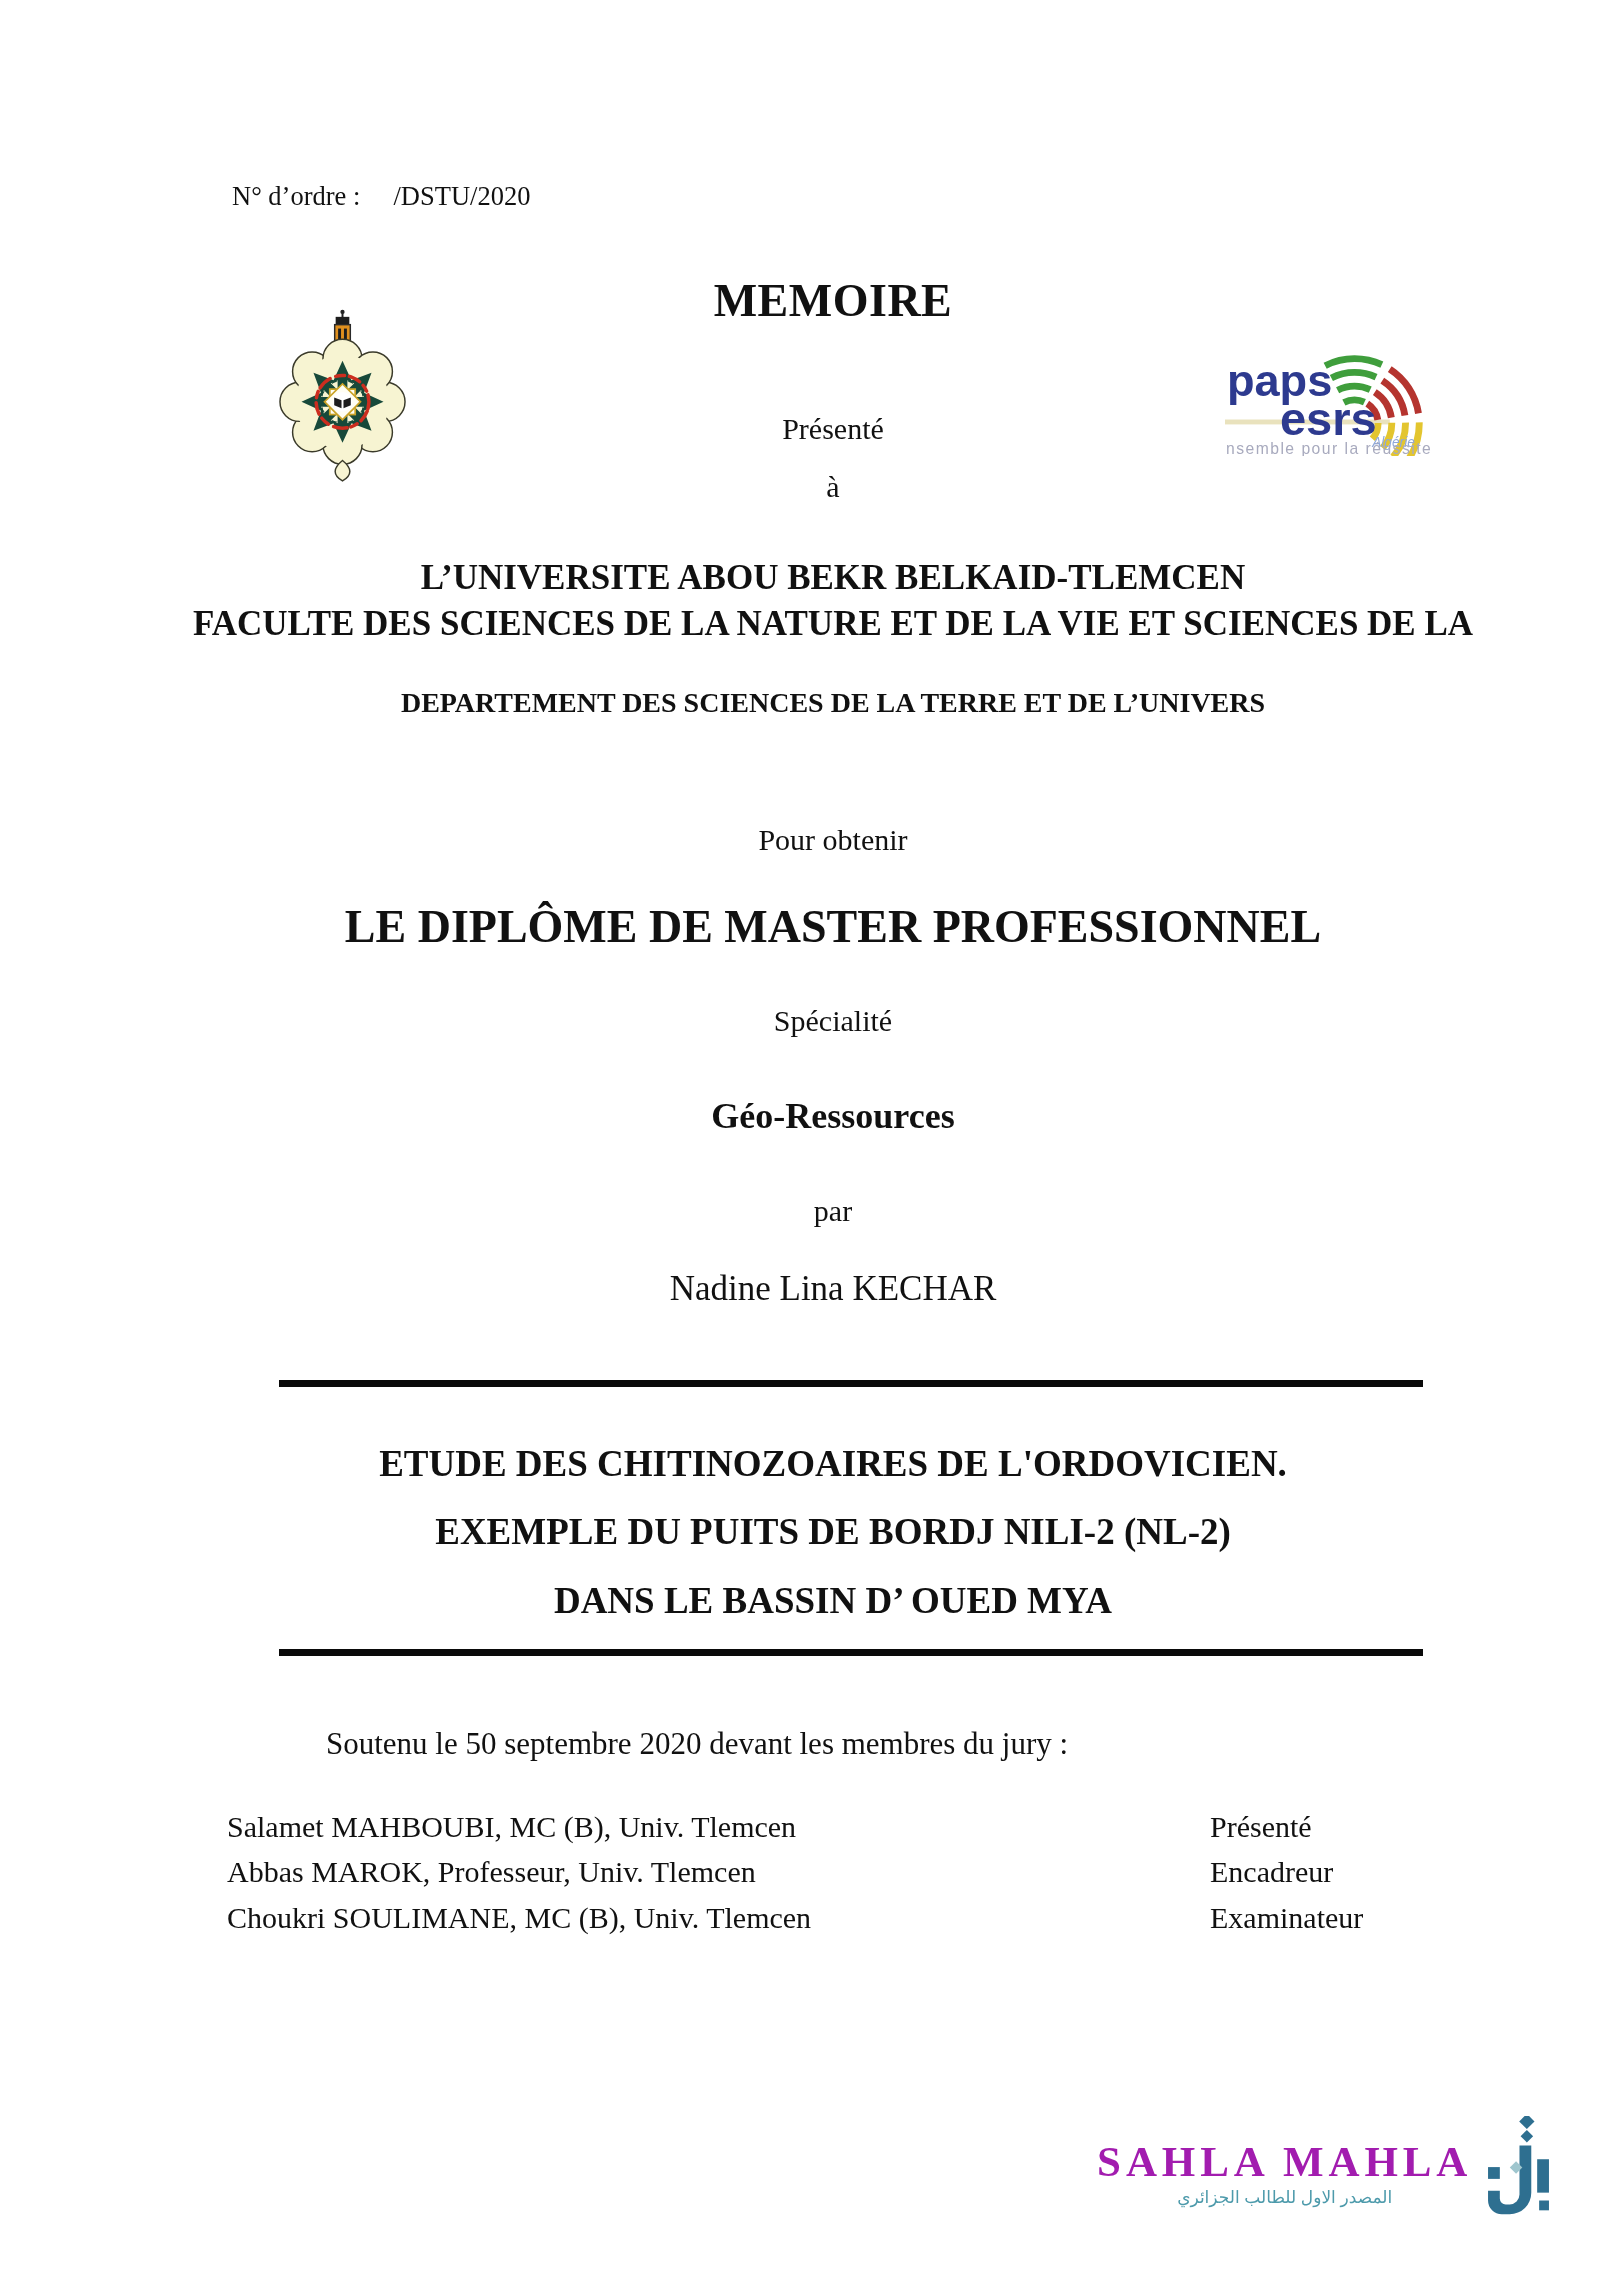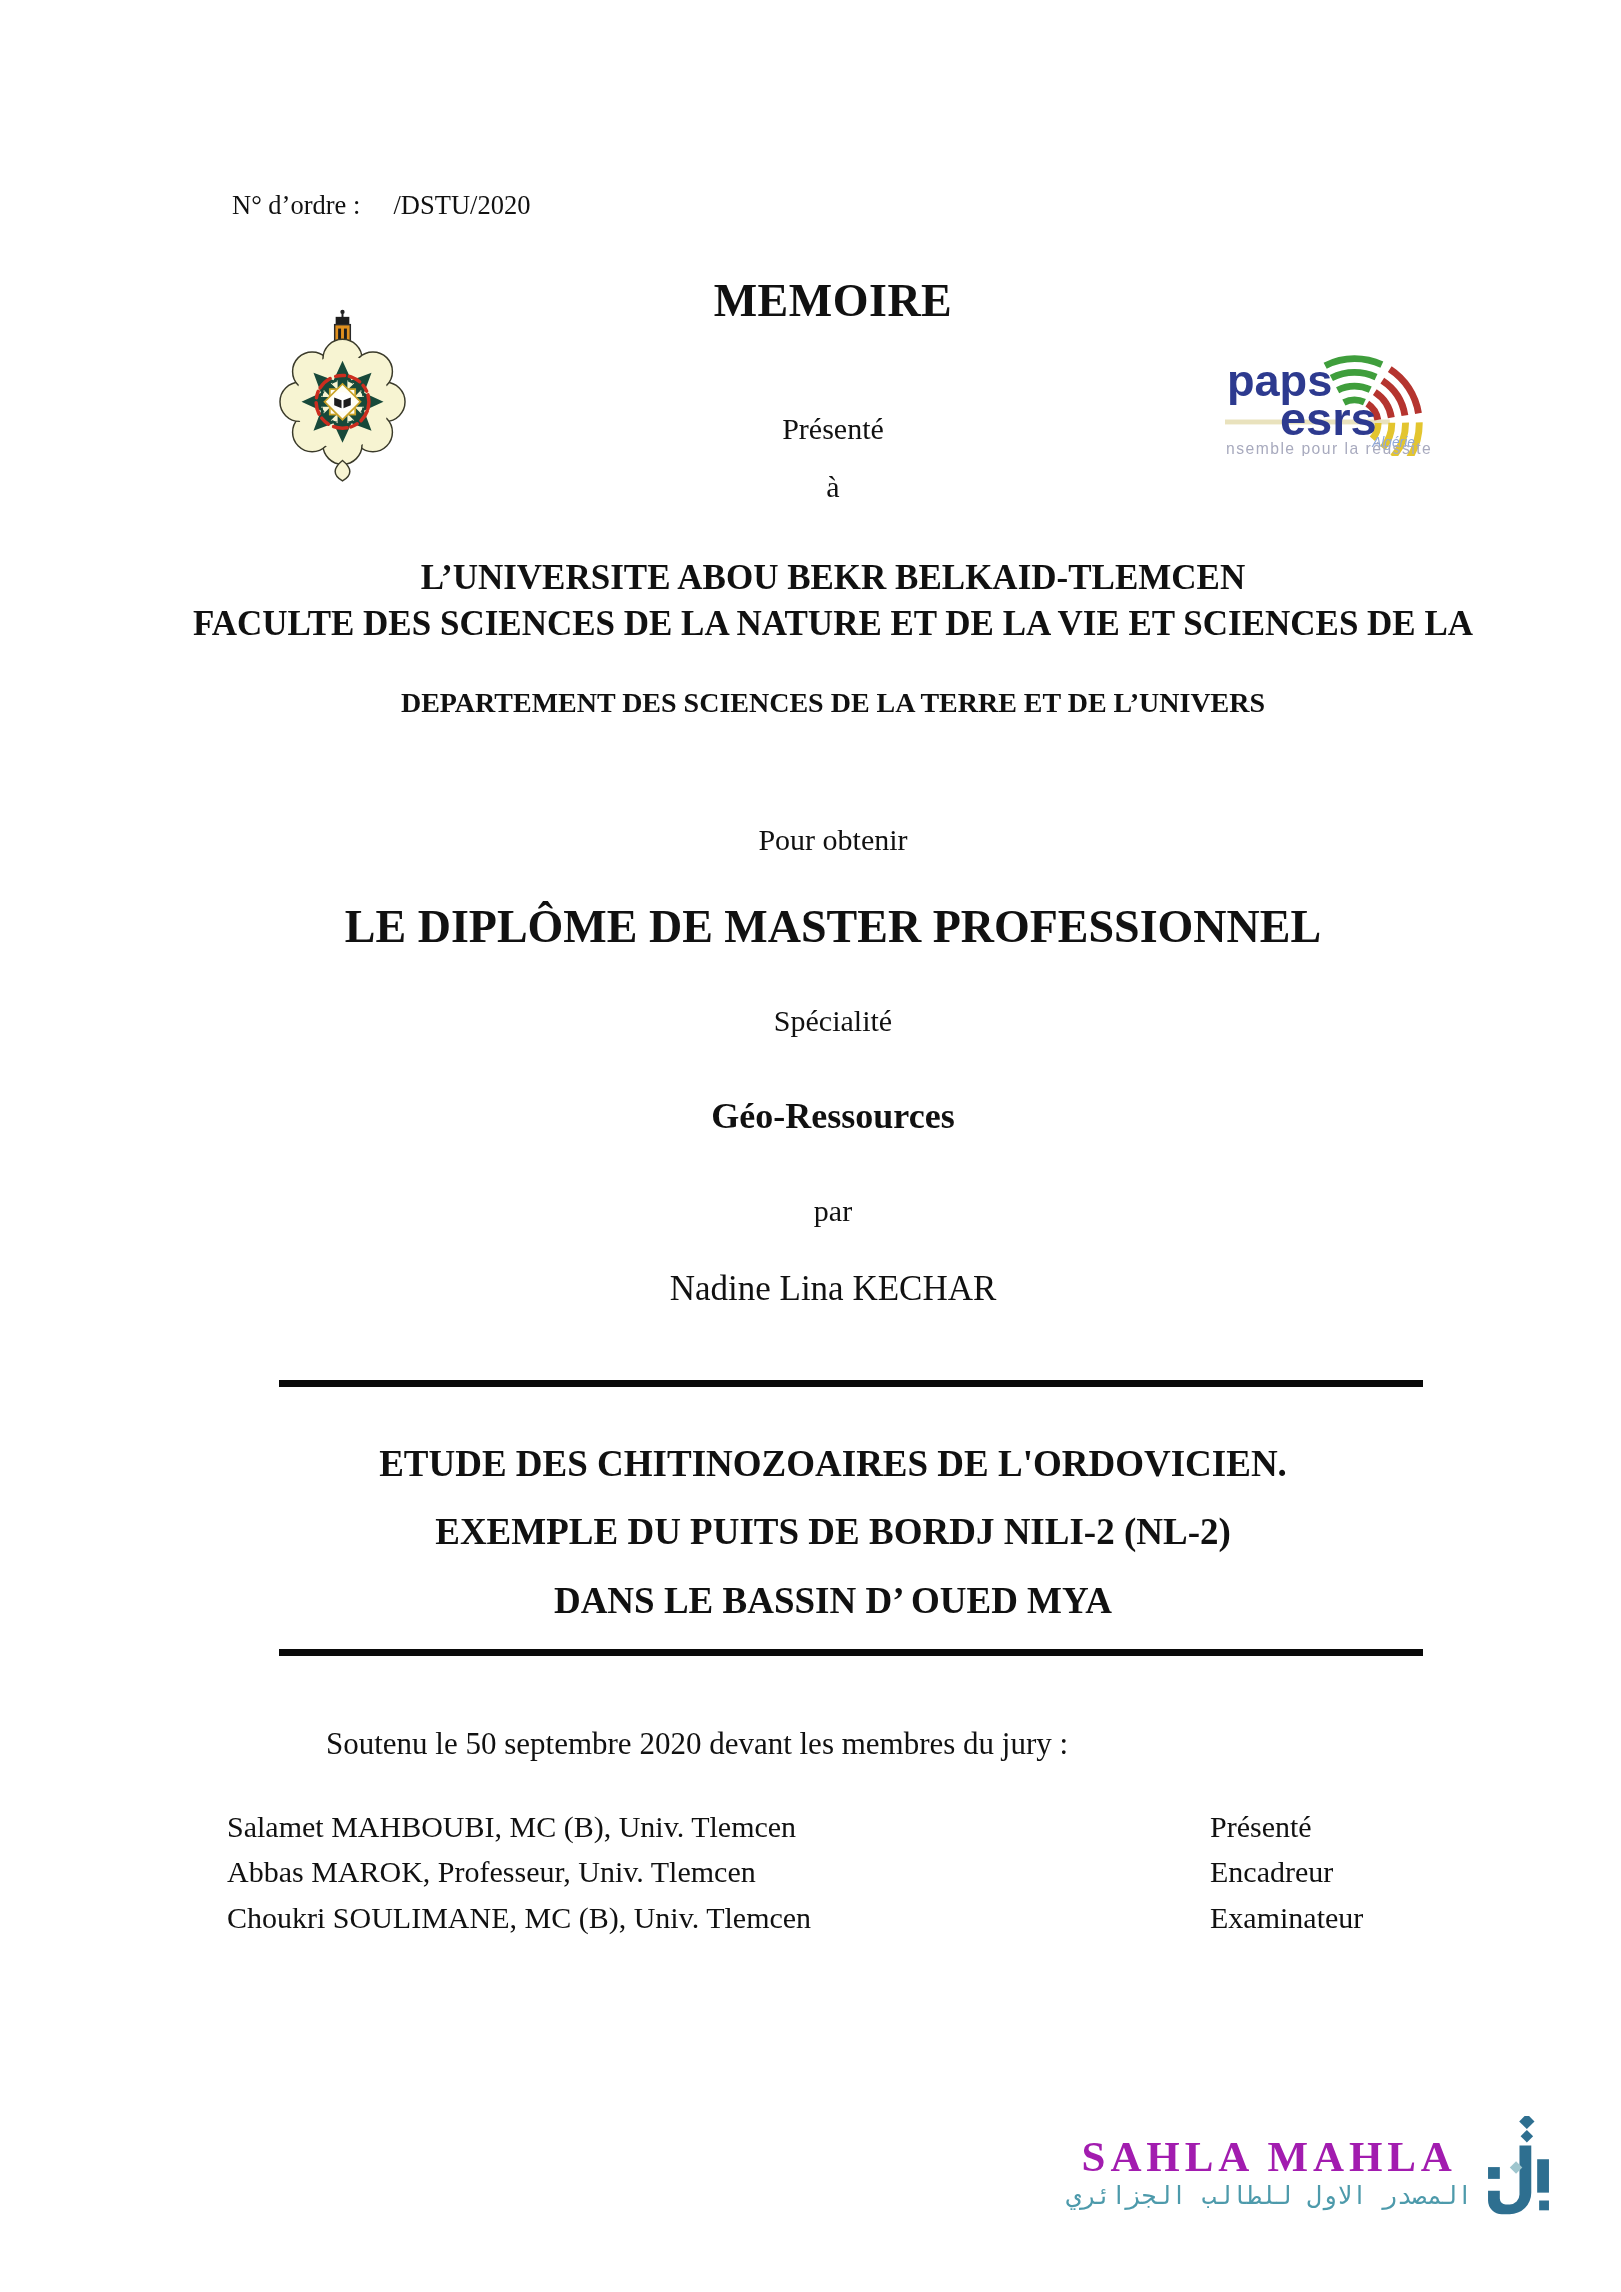--- a/index.html
+++ b/index.html
@@ -10,21 +10,21 @@
     background:#ffffff;
     font-family:"Liberation Serif","DejaVu Serif",serif;
     color:#111;
     overflow:hidden;
   }
   .abs{position:absolute;line-height:1.15;}
   .ctr{left:45px;right:0;text-align:center;}
   .b{font-weight:bold;}
   .pre{white-space:pre;}
 
-  .order{top:190px;left:232px;font-size:26.5px;}
+  .order{top:181px;left:232px;font-size:26.5px;}
   .memoire{top:275px;font-size:46px;letter-spacing:0.5px;}
   .presente{top:412px;font-size:30px;}
   .at{top:470px;font-size:30px;}
   .univ1{top:558px;font-size:35px;}
   .univ2{top:604px;font-size:35px;}
   .univ3{top:646px;font-size:35px;}
   .dept{top:687px;font-size:28px;}
   .pour{top:823px;font-size:30px;}
   .diplome{top:901px;font-size:46px;}
   .specialite{top:1004px;font-size:30px;}
@@ -45,22 +45,22 @@
   .jr3{top:1901px;text-align:center;}
 
   .emblem{top:308px;left:279px;width:127px;height:174px;}
   .paps{top:333px;left:1225px;width:208px;height:123px;}
 
   .sahla{top:2109px;left:1059px;width:490px;height:127px;
          display:flex;align-items:center;justify-content:flex-end;gap:15.7px;}
   .sahla-text{text-align:center;}
   .sahla-name{font-size:43px;font-weight:bold;letter-spacing:4.9px;color:#a21caf;
               font-family:"Liberation Serif",serif;}
-  .sahla-ar{font-size:25px;color:#4d9aab;direction:rtl;margin-top:2px;
-            font-family:Liberation Mono, monospace;}
+  .sahla-ar{font-size:17px;color:#4d9aab;direction:rtl;margin-top:2px;
+            font-family:Liberation Sans, sans-serif;}
   .sahla-mark{width:61px;height:113px;flex:0 0 auto;}
 </style>
 </head>
 <body>
 
 <div class="page">
 
   <div class="abs order pre">N° d’ordre :     /DSTU/2020</div>
 
   <svg class="abs emblem" viewBox="0 0 130 178" aria-hidden="true">

